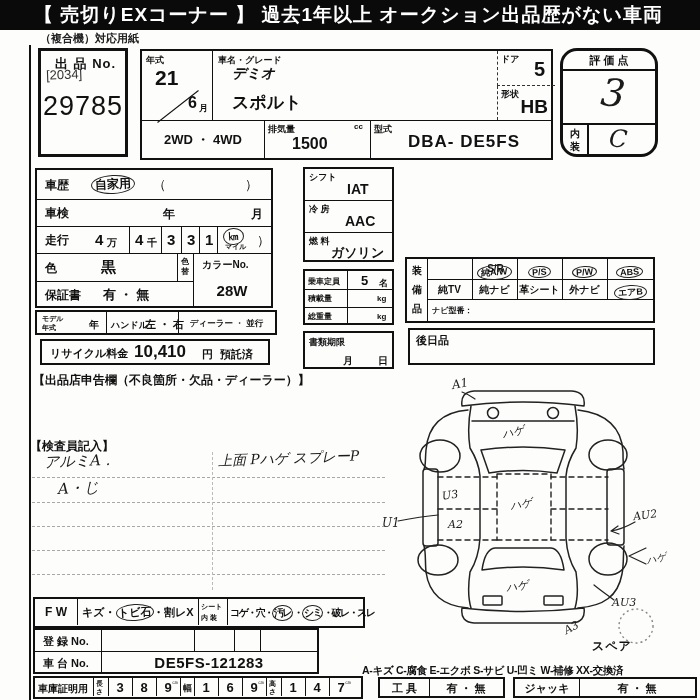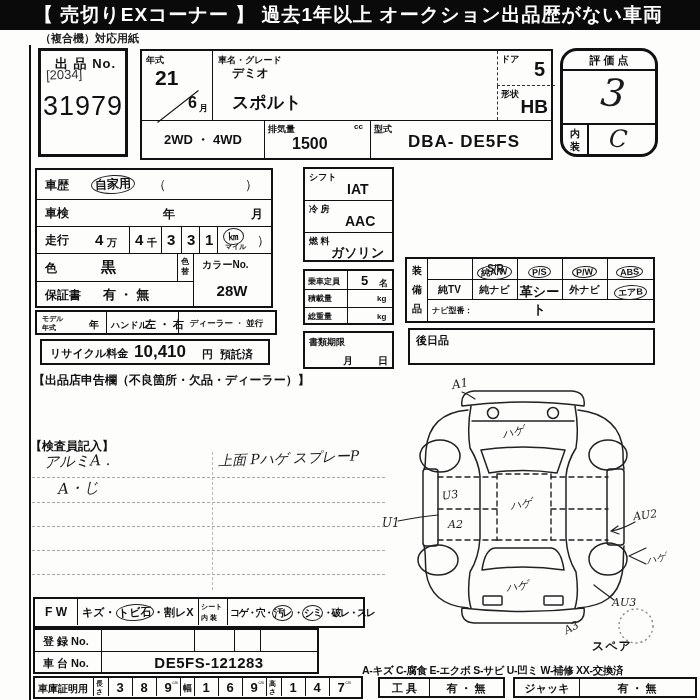--- a/index.html
+++ b/index.html
@@ -25,33 +25,33 @@
   <div class="abs" style="left:0;top:0;width:700px;height:30px;background:#0a0a0a;">
     <div class="b" style="color:#fff;font-size:19px;line-height:30px;padding-left:34px;letter-spacing:1px;white-space:nowrap;">【 売切りEXコーナー 】 過去1年以上 オークション出品歴がない車両</div>
   </div>
   <div class="abs b" style="left:40px;top:31px;font-size:11px;color:#222;">（複合機）対応用紙</div>
 
   <div class="vl" style="left:29px;top:45px;height:655px;width:2px;"></div>
 
   <div class="box" style="left:38px;top:48px;width:90px;height:109px;border-width:3px;">
     <div class="abs b" style="left:14px;top:4px;font-size:13px;letter-spacing:1px;">出 品 No.</div>
     <div class="abs" style="left:5px;top:16px;font-size:13px;color:#333;transform:rotate(-2deg);">[2034]</div>
-    <div class="abs ctr" style="left:0;top:40px;width:84px;font-size:27px;letter-spacing:1px;">31979</div>
+    <div class="abs ctr" style="left:0;top:40px;width:84px;font-size:27px;letter-spacing:1px;">29785</div>
   </div>
 
   <div class="box" style="left:140px;top:49px;width:413px;height:111px;">
     <div class="vl" style="left:70px;top:0;height:69px;"></div>
     <div class="abs b" style="left:4px;top:3px;font-size:9px;">年式</div>
     <div class="abs b" style="left:13px;top:15px;font-size:21px;">21</div>
     <div class="abs" style="left:10px;top:55px;width:52px;border-top:1.6px solid #111;transform:rotate(-38deg);"></div>
     <div class="abs b" style="left:46px;top:43px;font-size:16px;">6</div>
     <div class="abs b" style="left:57px;top:51px;font-size:9px;">月</div>
 
     <div class="abs b" style="left:76px;top:3px;font-size:9px;">車名・グレード</div>
-    <div class="abs b" style="left:90px;top:14px;font-size:12px;">デミオ</div>
+    <div class="abs b" style="left:90px;top:14px;font-size:14px;font-style:italic;">デミオ</div>
     <div class="abs b" style="left:90px;top:40px;font-size:17px;">スポルト</div>
 
     <div class="abs" style="left:355px;top:0;width:58px;height:35px;border-left:1px dashed #333;border-bottom:1px dashed #333;box-sizing:border-box;">
       <div class="abs b" style="left:3px;top:2px;font-size:9px;">ドア</div>
       <div class="abs b" style="right:10px;top:7px;font-size:20px;">5</div>
     </div>
     <div class="abs" style="left:355px;top:35px;width:58px;height:34px;border-left:1px dashed #333;box-sizing:border-box;">
       <div class="abs b" style="left:3px;top:2px;font-size:9px;">形状</div>
       <div class="abs b" style="right:7px;top:10px;font-size:19px;">HB</div>
     </div>
@@ -184,21 +184,21 @@
     <div class="vl" style="left:110px;top:0;height:40px;"></div>
     <div class="vl" style="left:155px;top:0;height:40px;"></div>
     <div class="vl" style="left:200px;top:0;height:40px;"></div>
     <div class="abs b ctr" style="left:20px;top:4px;width:45px;font-size:10px;padding-left:46px;">S/R</div>
     <div class="abs ctr" style="left:65px;top:2px;width:45px;"><span class="oval b" style="font-size:9px;">純A/W</span></div>
     <div class="abs ctr" style="left:110px;top:2px;width:45px;"><span class="oval b" style="font-size:9px;">P/S</span></div>
     <div class="abs ctr" style="left:155px;top:2px;width:45px;"><span class="oval b" style="font-size:9px;">P/W</span></div>
     <div class="abs ctr" style="left:200px;top:2px;width:46px;"><span class="oval b" style="font-size:9px;">ABS</span></div>
     <div class="abs b ctr" style="left:20px;top:24px;width:45px;font-size:10px;">純TV</div>
     <div class="abs b ctr" style="left:65px;top:24px;width:45px;font-size:10px;">純ナビ</div>
-    <div class="abs b ctr" style="left:110px;top:24px;width:45px;font-size:13px;">革シート</div>
+    <div class="abs b ctr" style="left:110px;top:24px;width:45px;font-size:10px;">革シート</div>
     <div class="abs b ctr" style="left:155px;top:24px;width:45px;font-size:10px;">外ナビ</div>
     <div class="abs ctr" style="left:200px;top:22px;width:46px;"><span class="oval b" style="font-size:9px;">エアB</span></div>
     <div class="abs b" style="left:25px;top:46px;font-size:8px;">ナビ型番：</div>
   </div>
 
   <div class="box" style="left:408px;top:328px;width:247px;height:37px;">
     <div class="abs b" style="left:6px;top:3px;font-size:11px;">後日品</div>
   </div>
 
   <div class="abs b" style="left:30px;top:438px;font-size:12px;">【検査員記入】</div>

